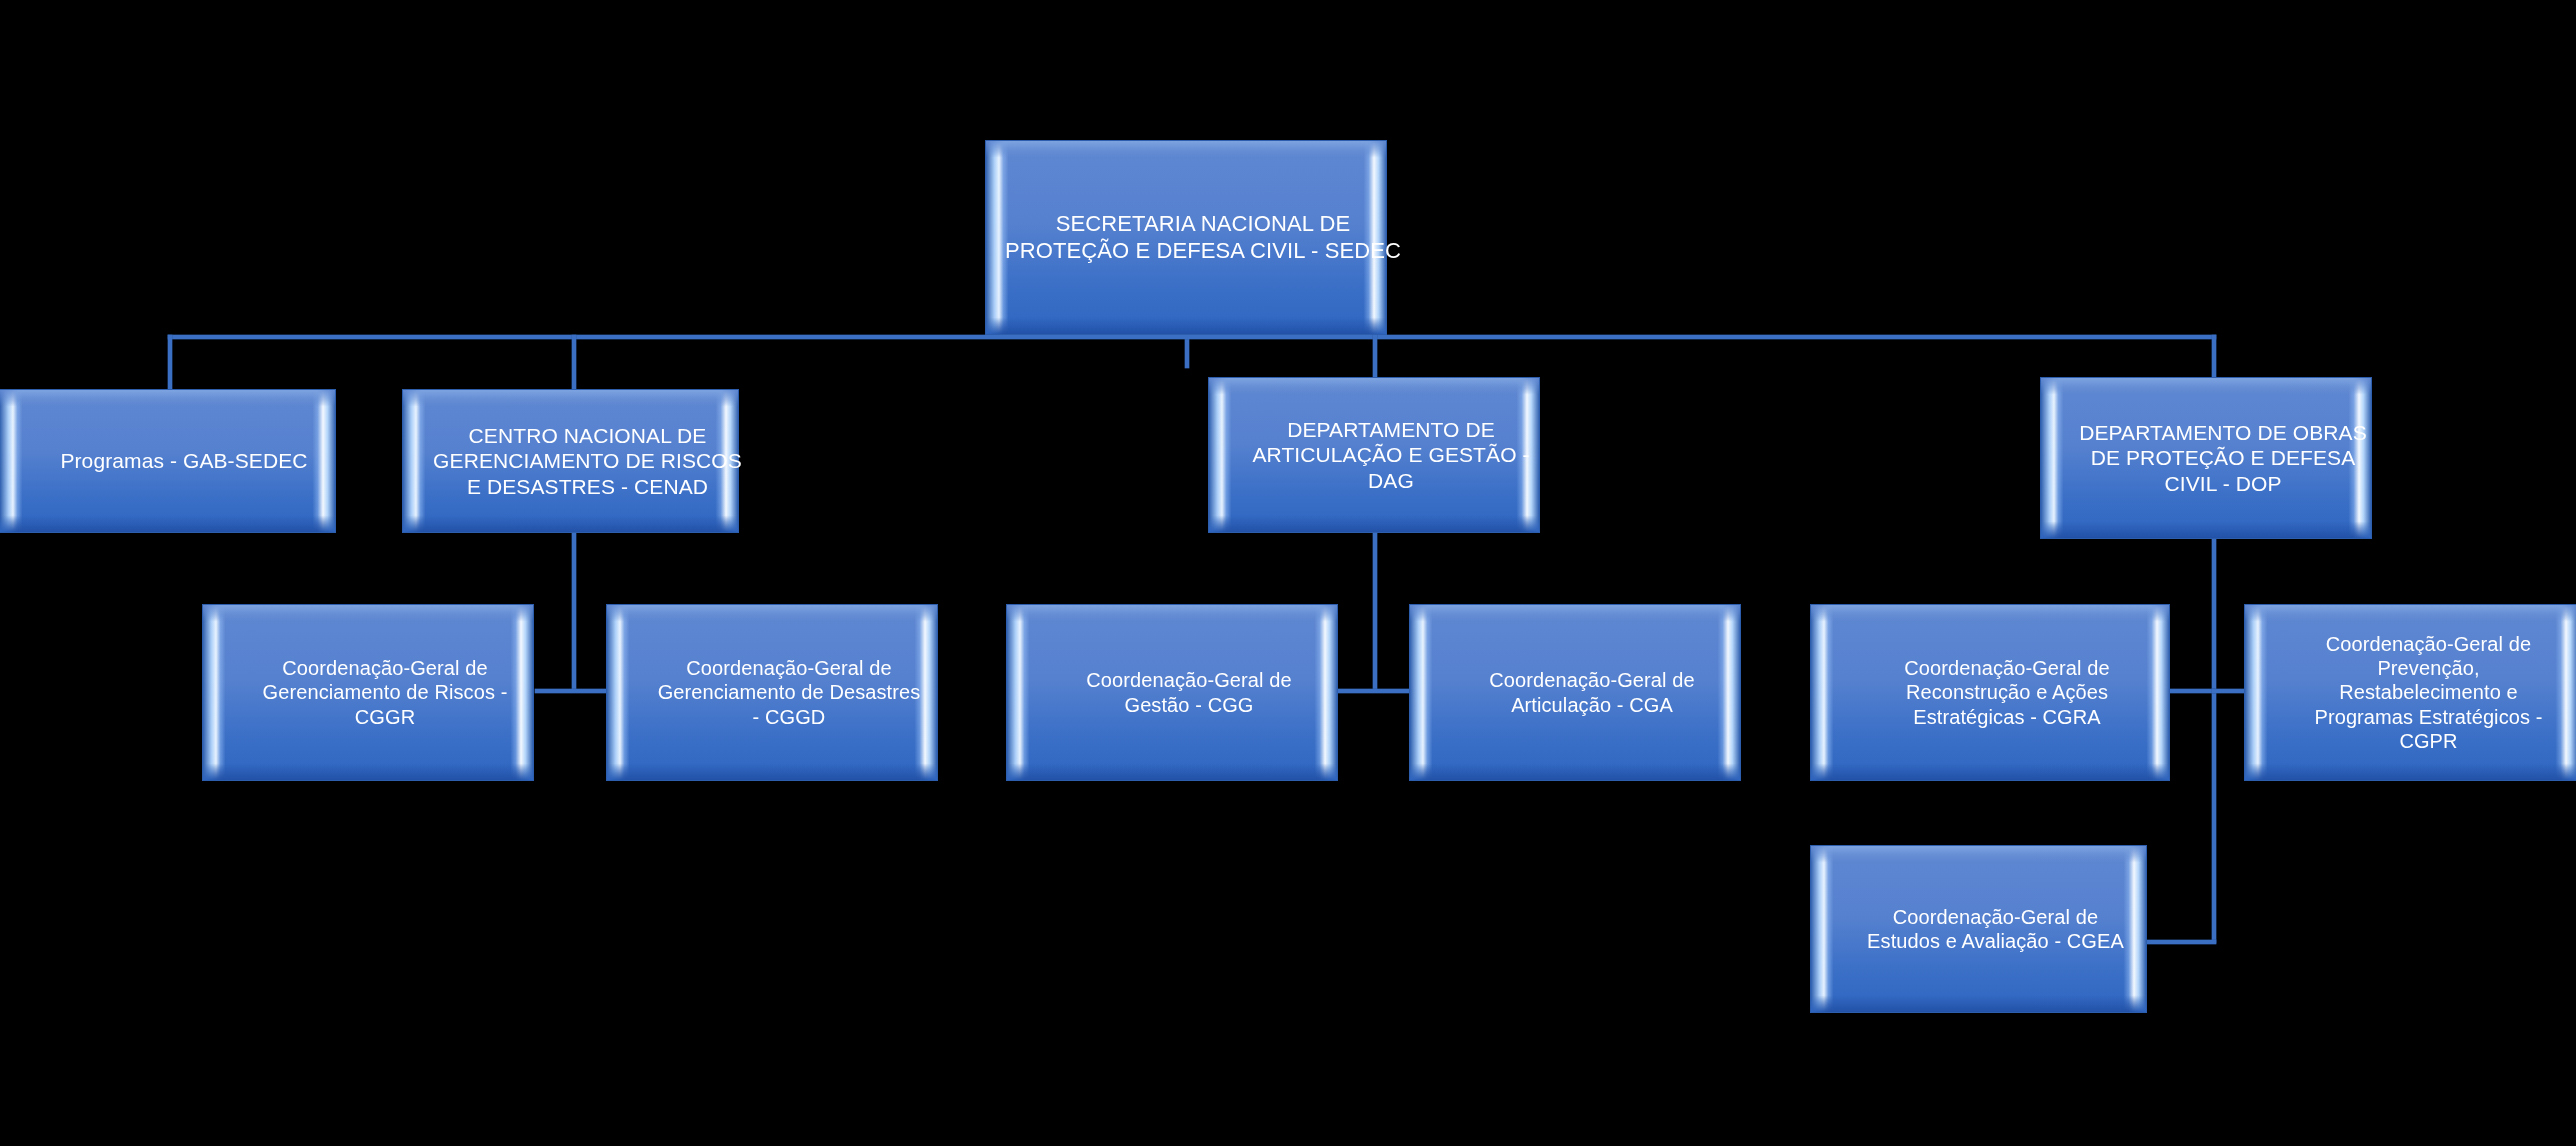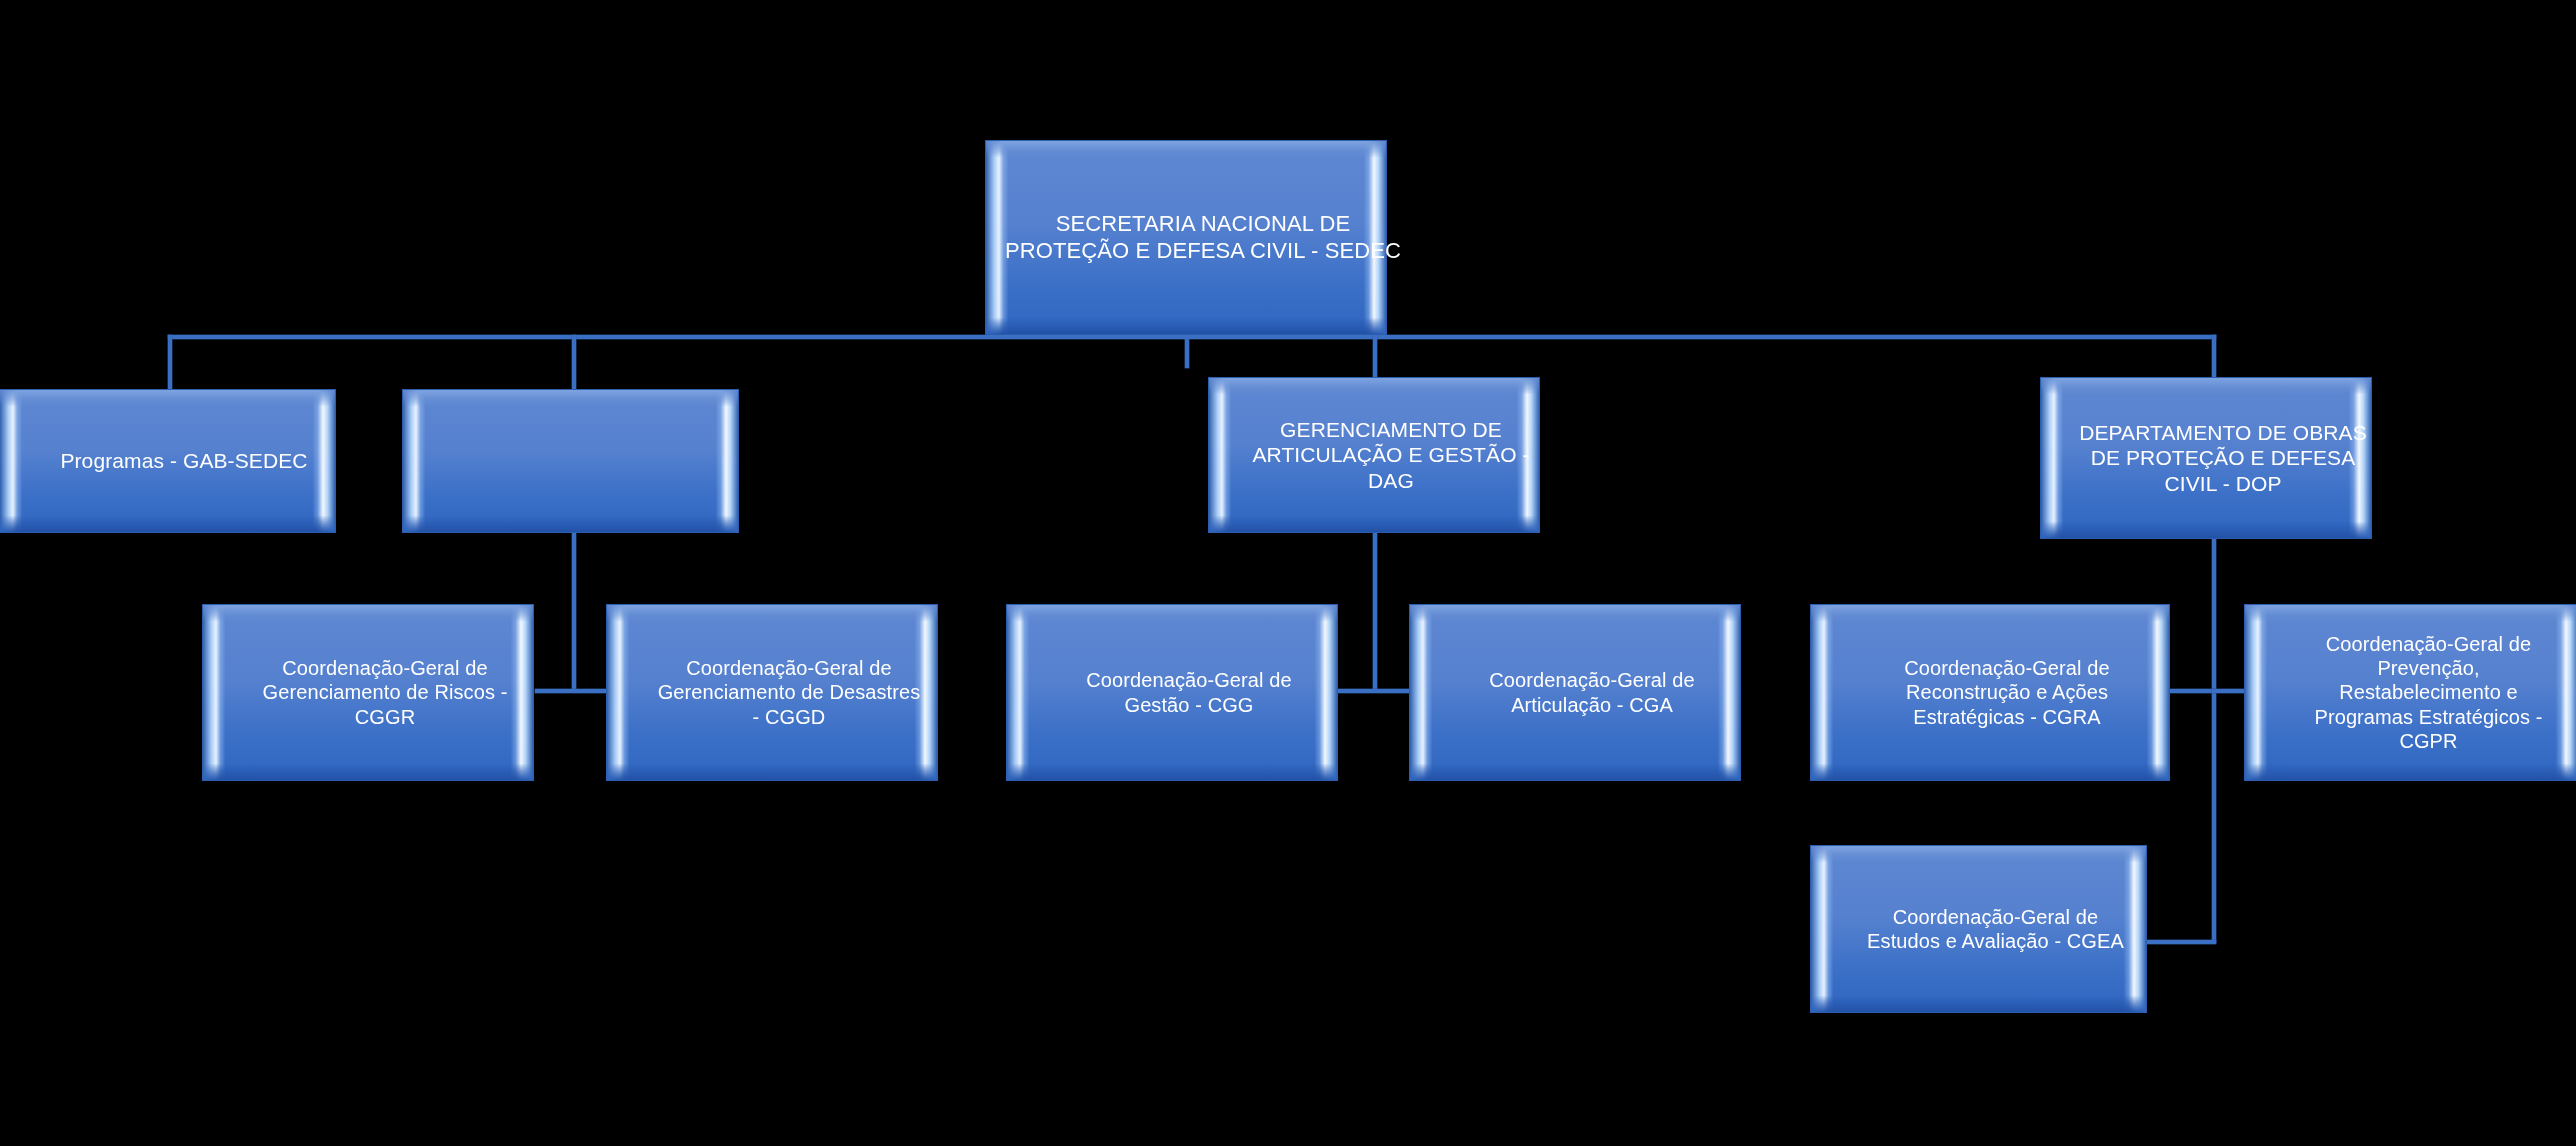--- a/index.html
+++ b/index.html
@@ -132,25 +132,28 @@
 PROTEÇÃO E DEFESA CIVIL - SEDEC</span>
   </div>
 
   <div class="node lvl2" style="left:-1.5px; top:389px; width:337px; height:144px;">
     <span class="bev"></span>
     <span class="label">Programas - GAB-SEDEC</span>
   </div>
 
   <div class="node lvl2" style="left:402px; top:389px; width:337px; height:144px;">
     <span class="bev"></span>
+    <span class="label">CENTRO NACIONAL DE
+GERENCIAMENTO DE RISCOS
+E DESASTRES - CENAD</span>
   </div>
 
   <div class="node lvl2" style="left:1208px; top:377px; width:332px; height:156px;">
     <span class="bev"></span>
-    <span class="label">GERENCIAMENTO DE
+    <span class="label">DEPARTAMENTO DE
 ARTICULAÇÃO E GESTÃO -
 DAG</span>
   </div>
 
   <div class="node lvl2" style="left:2040px; top:377px; width:332px; height:162px;">
     <span class="bev"></span>
     <span class="label">DEPARTAMENTO DE OBRAS
 DE PROTEÇÃO E DEFESA
 CIVIL - DOP</span>
   </div>

